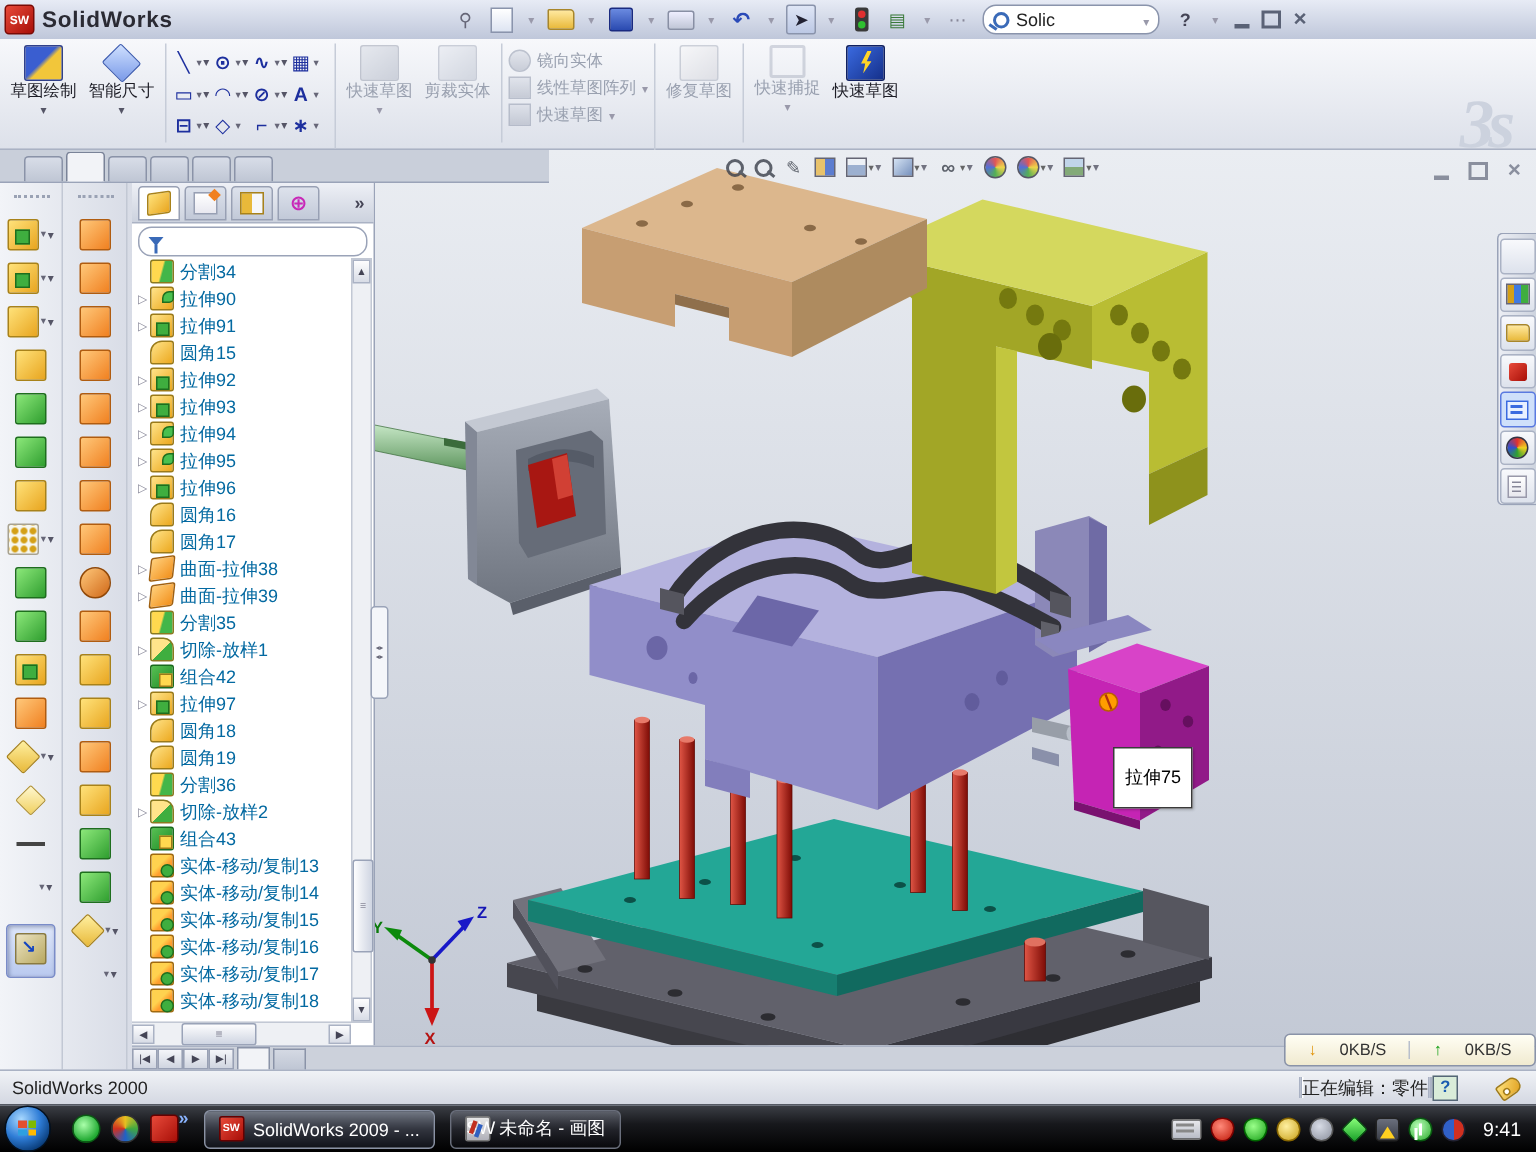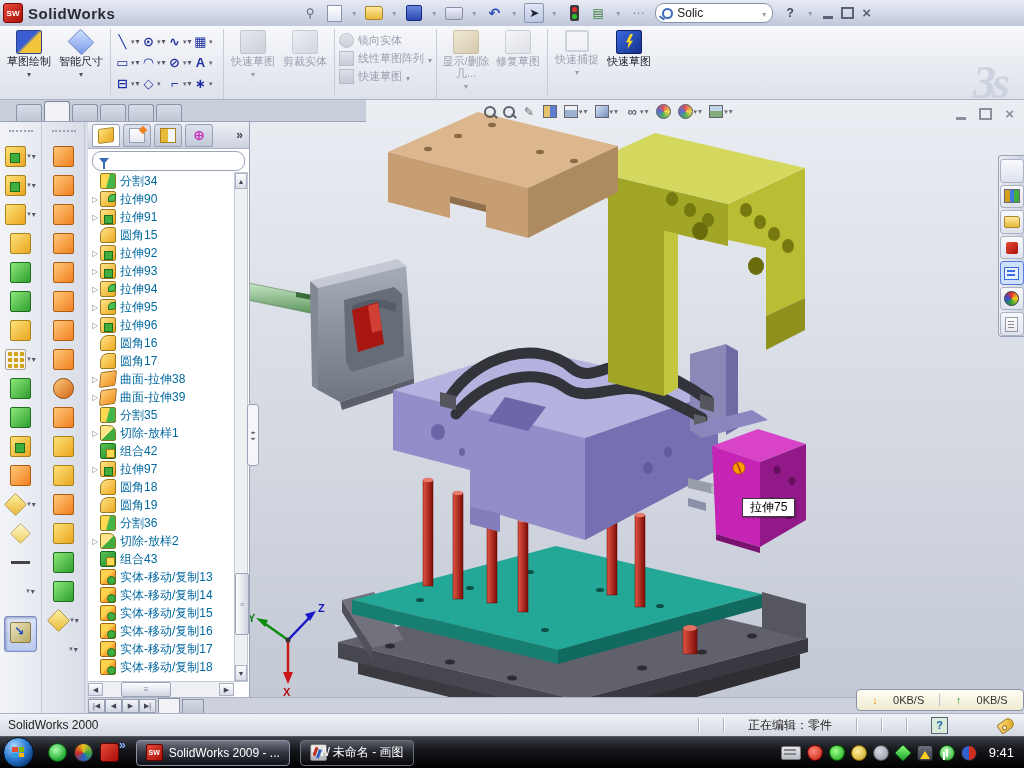--- a/index.html
+++ b/index.html
@@ -167,21 +167,21 @@
   .i-hcube{width:12px;height:11px;background:linear-gradient(#eef2f8 35%,#8aa2c8 35%);border:1px solid #445}
   .i-hshade{width:12px;height:11px;background:linear-gradient(135deg,#cfe0f4,#5a7ab0);border:1px solid #445}
   .i-hball{width:13px;height:13px;border-radius:50%;background:conic-gradient(#e03030,#f0d020,#30a030,#3050d0,#e03030);border:1px solid #334}
   .i-hglass{color:#3a3f4a;font-size:13px;font-weight:bold}
   .i-hpen{color:#3a3f4a;font-size:12px}
   .i-hscene{width:12px;height:11px;background:linear-gradient(#b8d0e8 50%,#6a9a5a 50%);border:1px solid #445}
   #vwinctl{position:absolute;right:10px;top:8px;display:flex;gap:13px;align-items:center;z-index:6}
   #vwinctl .wmin,#vwinctl .wres{border-color:#8a8f9e}
   #vwinctl .wclose{color:#8a8f9e}
   #tooltip{position:absolute;left:492px;top:398px;background:#fff;border:1px solid #3a3a3a;
-    padding:0 7px;font-size:12px;color:#000;z-index:7;box-shadow:1px 1px 2px rgba(0,0,0,.3)}
+    padding:11px 7px;font-size:12px;color:#000;z-index:7;box-shadow:1px 1px 2px rgba(0,0,0,.3)}
   #splitter{position:absolute;left:-3px;top:282px;width:10px;height:60px;background:#f4f6fa;border:1px solid #9aa3b8;
     border-radius:3px;z-index:8;display:flex;flex-direction:column;align-items:center;justify-content:center;gap:2px;color:#667;font-size:5px}
 
   
   #taskpane{left:998px;top:155px;width:26px;height:182px;background:linear-gradient(90deg,#eceef4,#cdd3de);
     border:1px solid #9aa3b8;border-right:none;border-radius:4px 0 0 4px;z-index:6;
     display:flex;flex-direction:column;align-items:center;padding-top:3px;gap:2px;box-sizing:border-box}
   .tpbtn{width:22px;height:23px;border:1px solid #aab2c4;border-radius:3px;background:linear-gradient(#f8f9fc,#dde2ec);
     display:flex;align-items:center;justify-content:center}
   .tpbtn.active{background:#cfe0fa;border-color:#5a7ae0}
@@ -202,21 +202,21 @@
   .navbtn{width:17px;height:14px;background:linear-gradient(#f4f5f9,#d0d5e0);border:1px solid #98a0b4;
     display:flex;align-items:center;justify-content:center;font-size:7px;color:#445;box-sizing:border-box}
   .dtab{padding:1px 10px;font-size:12px;color:#222;background:linear-gradient(#d4d9e3,#bfc6d4);
     border:1px solid #8a93a8;border-bottom:none;margin-left:2px;height:14px;box-sizing:border-box}
   .dtab.active{background:#f2f3f7;height:15px}
 
   
   #statusbar{left:0;top:713px;width:1024px;height:23px;background:linear-gradient(#f0f2f6,#d4d8e2);
     border-top:1px solid #aab2c4;display:flex;align-items:center;box-sizing:border-box;font-size:12px;color:#222}
   #sbleft{padding-left:8px}
-  #sbright{margin-left:auto;display:flex;align-items:center;gap:24px;padding-right:10px}
+  #sbright{margin-left:auto;display:flex;align-items:center;gap:0;padding-right:10px}
   .sbsep{width:1px;height:14px;background:#aab2c4;box-shadow:1px 0 0 #fff}
   .qtip{width:15px;height:15px;border:1px solid #567;background:#d9ecd9;color:#1a5ab0;font-weight:bold;
     font-size:11px;display:flex;align-items:center;justify-content:center}
   .tagicon{width:14px;height:9px;background:linear-gradient(135deg,#ffe27a,#e0a020);border:1px solid #a07a18;
     transform:rotate(-35deg);border-radius:2px 5px 5px 2px;position:relative;margin-left:26px}
   .tagicon::after{content:"";position:absolute;left:2px;top:3px;width:3px;height:3px;border-radius:50%;background:#fff;border:1px solid #a07a18}
 
   
   #netoverlay{left:856px;top:689px;width:168px;height:22px;background:linear-gradient(#fffef4,#f0ead0);
     border:1px solid #8a93a8;border-radius:4px;z-index:20;display:flex;align-items:center;
@@ -411,25 +411,20 @@
           <span class="ddg"></span>
       </div>
       <div class="triorow">
         <span class="mi"></span>
         <span>快速草图</span>
           <span class="ddg"></span>
       </div>
     </div>
     <div class="tgroup">
       <div class="tbtn disabled">
-        <i class="bic bi-disp"></i>
-        <span>显示/删除几...</span>
-          <span class="ddg"></span>
-      </div>
-      <div class="tbtn disabled">
         <i class="bic bi-repair"></i>
         <span>修复草图</span>
       </div>
     </div>
     <div class="tgroup" style="border-right:none">
       <div class="tbtn disabled">
         <i class="bic bi-snap"></i>
         <span>快速捕捉</span>
           <span class="ddg"></span>
       </div>

